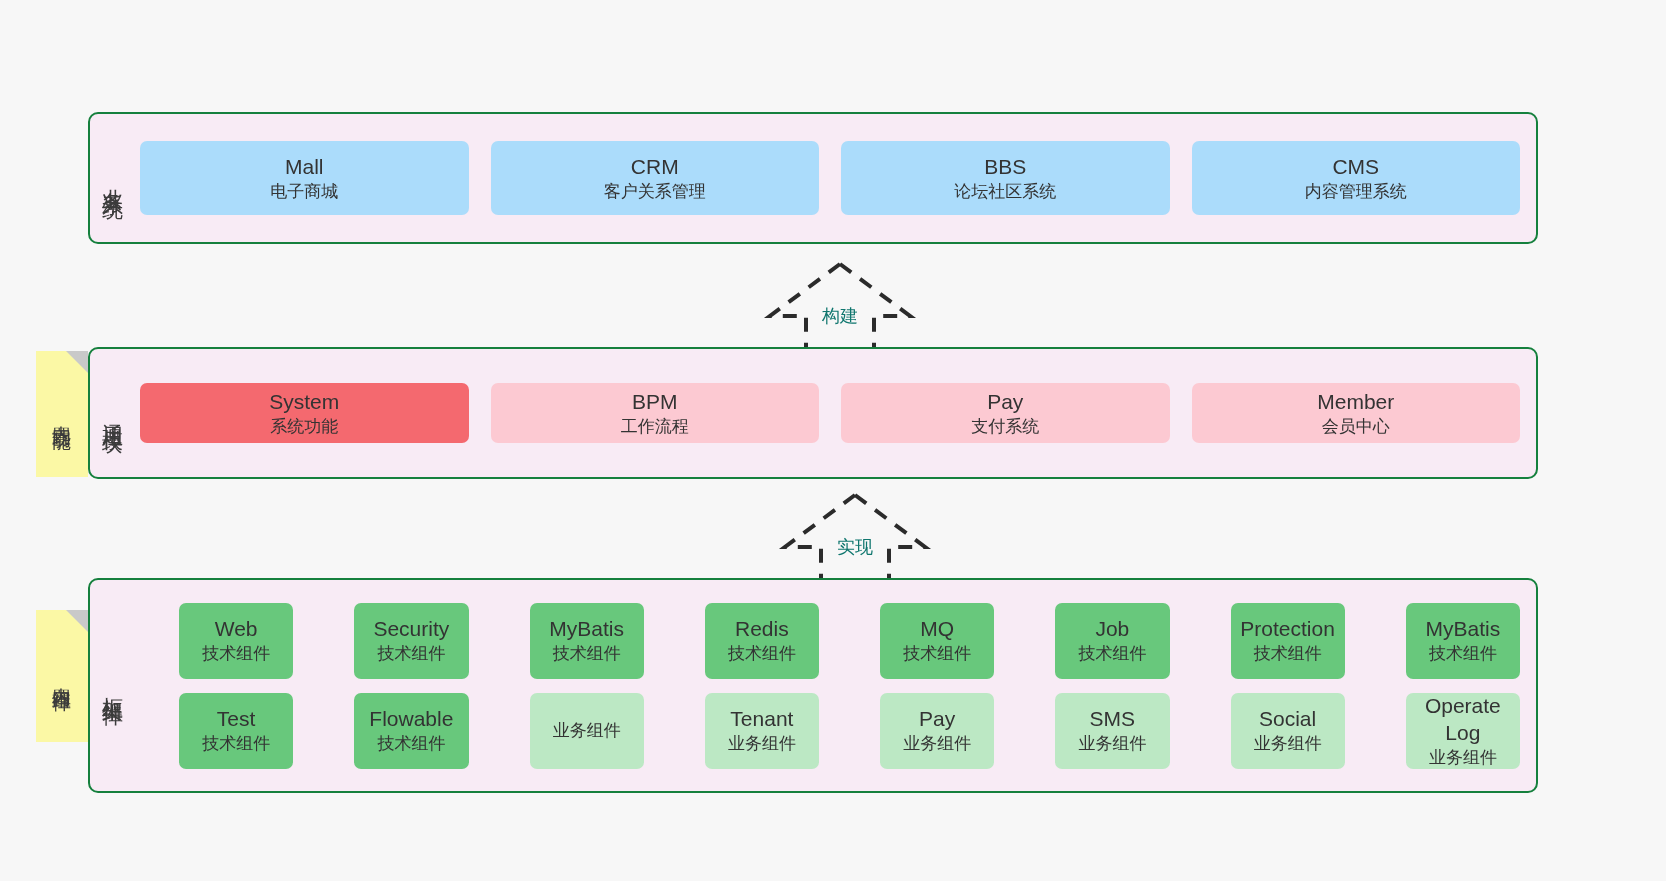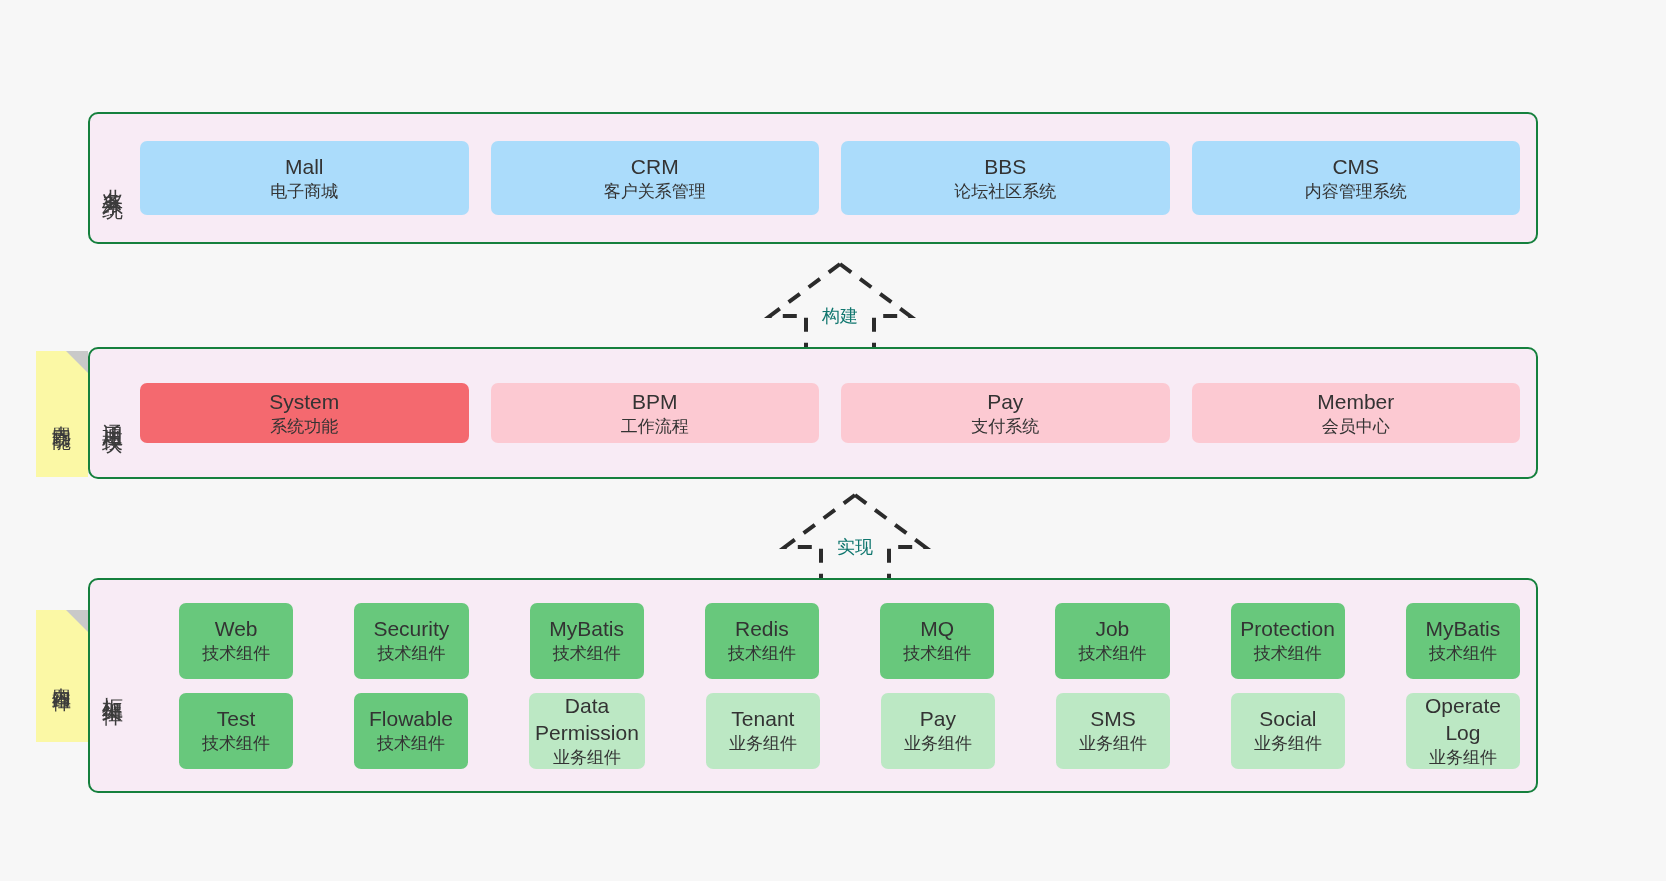--- a/index.html
+++ b/index.html
@@ -252,21 +252,20 @@
     <div class="row">
       <div class="cell c-green">
         <span class="en">Test</span>
         <span class="cn">技术组件</span>
       </div>
       <div class="cell c-green">
         <span class="en">Flowable</span>
         <span class="cn">技术组件</span>
       </div>
       <div class="cell c-lightgreen">
-        <span class="en">Data Permission</span>
         <span class="cn">业务组件</span>
       </div>
       <div class="cell c-lightgreen">
         <span class="en">Tenant</span>
         <span class="cn">业务组件</span>
       </div>
       <div class="cell c-lightgreen">
         <span class="en">Pay</span>
         <span class="cn">业务组件</span>
       </div>

